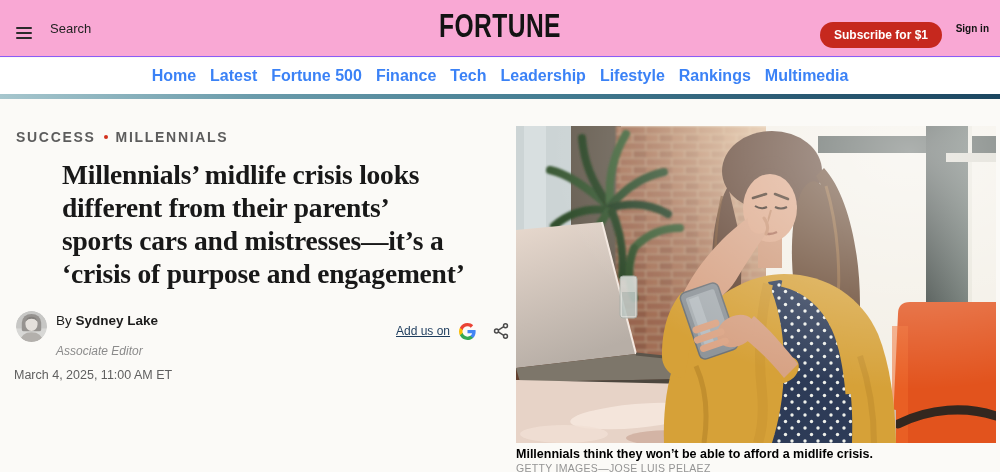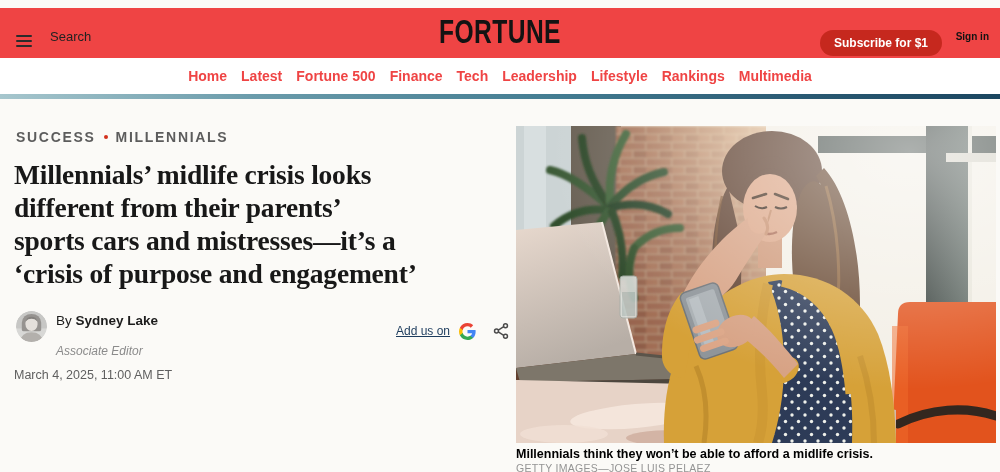--- a/index.html
+++ b/index.html
@@ -1,39 +1,39 @@
 <!DOCTYPE html>
 <html><head>
 <meta charset="utf-8">
 <style>
   * { margin:0; padding:0; box-sizing:border-box; }
   body { font-family:"Liberation Sans","DejaVu Sans",sans-serif; background:#ffffff; }
   .page { position:relative; width:1000px; height:472px; background:#fbfaf7; overflow:hidden; }
 
   
-  .header { position:absolute; top:8px; left:0; right:0; height:57px; background:#ef4444; border-bottom:6px solid #8b5cf6; }
+  .header { position:absolute; top:0; left:0; right:0; height:57px; background:#f9a8d4; border-bottom:1px solid #8b5cf6; }
   .hamburger { position:absolute; left:16px; top:27px; width:16px; height:12px; background:none; border:none; cursor:pointer; display:flex; flex-direction:column; justify-content:space-between; }
   .hamburger span { display:block; width:16px; height:2px; background:#2b2b2b; border-radius:1px; }
   .search { position:absolute; left:50px; top:0; height:57px; display:flex; align-items:center; font-size:13px; font-weight:500; color:#222; cursor:pointer; }
   .logo { position:absolute; left:50%; top:50%; transform:translate(-50%,-54%) scale(0.82,1.08); font-size:30px; font-weight:800; letter-spacing:0.5px; color:#131313; white-space:nowrap; cursor:pointer; }
   .subscribe { position:absolute; right:58px; top:22px; height:26px; padding:8px 14px; border:none; border-radius:13px; background:#c6281e; color:#fff; font-size:12px; font-weight:700; font-family:inherit; display:flex; align-items:center; cursor:pointer; }
   .signin { position:absolute; right:11px; top:0; height:57px; display:flex; align-items:center; font-size:10px; font-weight:700; color:#131313; cursor:pointer; }
 
   
   .nav { position:absolute; top:58px; left:0; right:0; height:36px; background:#ffffff; display:flex; justify-content:center; align-items:center; gap:14px; }
-  .nav span { font-size:14px; font-weight:700; color:#ef4444; cursor:pointer; white-space:nowrap; }
+  .nav span { font-size:16px; font-weight:700; color:#3b82f6; cursor:pointer; white-space:nowrap; }
   .divider { position:absolute; top:94px; left:0; right:0; height:5px;
     background:linear-gradient(90deg,#a6c6cd 0%,#6b9cab 25%,#447d92 55%,#2a5a73 80%,#1b4660 100%); }
 
   
   .category { position:absolute; left:16px; top:129px; display:flex; align-items:center; gap:8px; font-size:14px; font-weight:700; letter-spacing:1.7px; color:#5c5c5c; }
   .category .word { cursor:pointer; }
   .category .dot { width:4px; height:4px; border-radius:50%; background:#d2301c; }
   .headline { position:absolute; left:14px; top:158px; font-family:"Liberation Serif","DejaVu Serif",serif; font-weight:700; font-size:27.5px; line-height:33px; letter-spacing:-0.2px; color:#181818; }
-  .headline span { display:block; white-space:nowrap; }
+  .headline span { display:block; white-space:nowrap;margin-left:48px; }
 
   .avatar { position:absolute; left:16px; top:311px; width:31px; height:31px; border-radius:50%; overflow:hidden; }
   .byline { position:absolute; left:56px; top:313px; }
   .byline .name { font-size:13.5px; color:#1c1c1c; }
   .byline .name b { font-weight:700; cursor:pointer; }
   .byline .role { font-size:12px; color:#8b8b8b; margin-top:16px;font-style:italic; }
   .pubdate { position:absolute; left:14px; top:368px; font-size:12.5px; color:#5f5f5f; }
 
   .follow { position:absolute; left:396px; top:320px; height:22px; display:flex; align-items:center; gap:9px; }
   .addus { font-size:12px; font-weight:400; color:#1d3c5d; text-decoration:underline; cursor:pointer; white-space:nowrap; }

